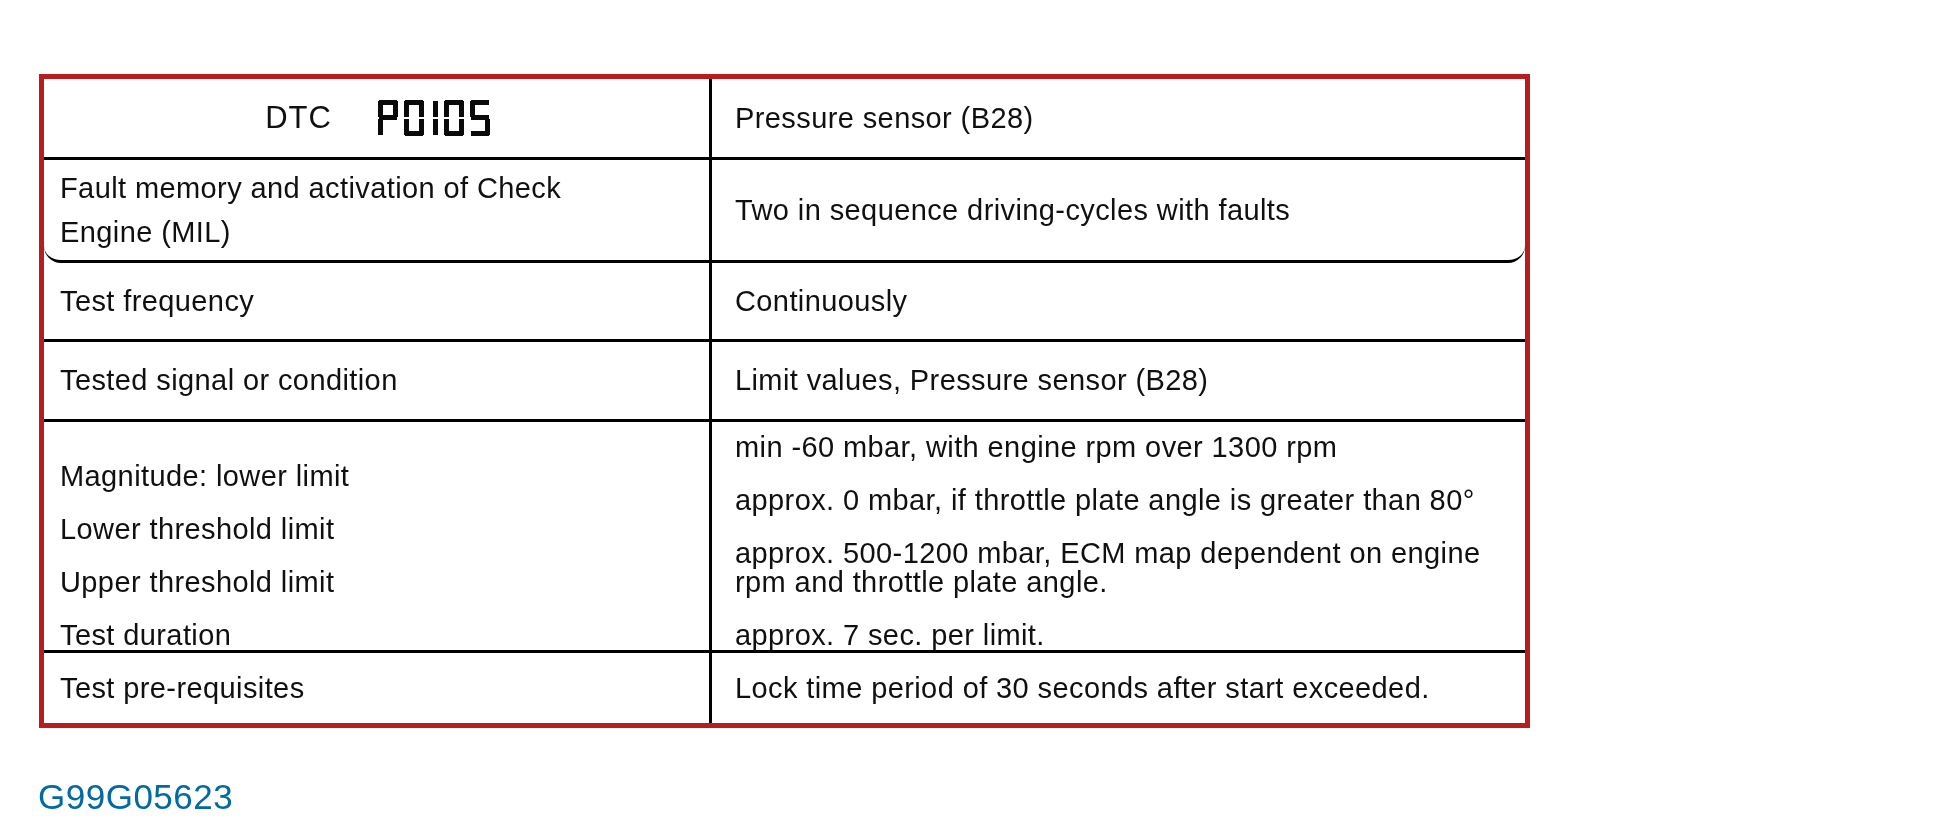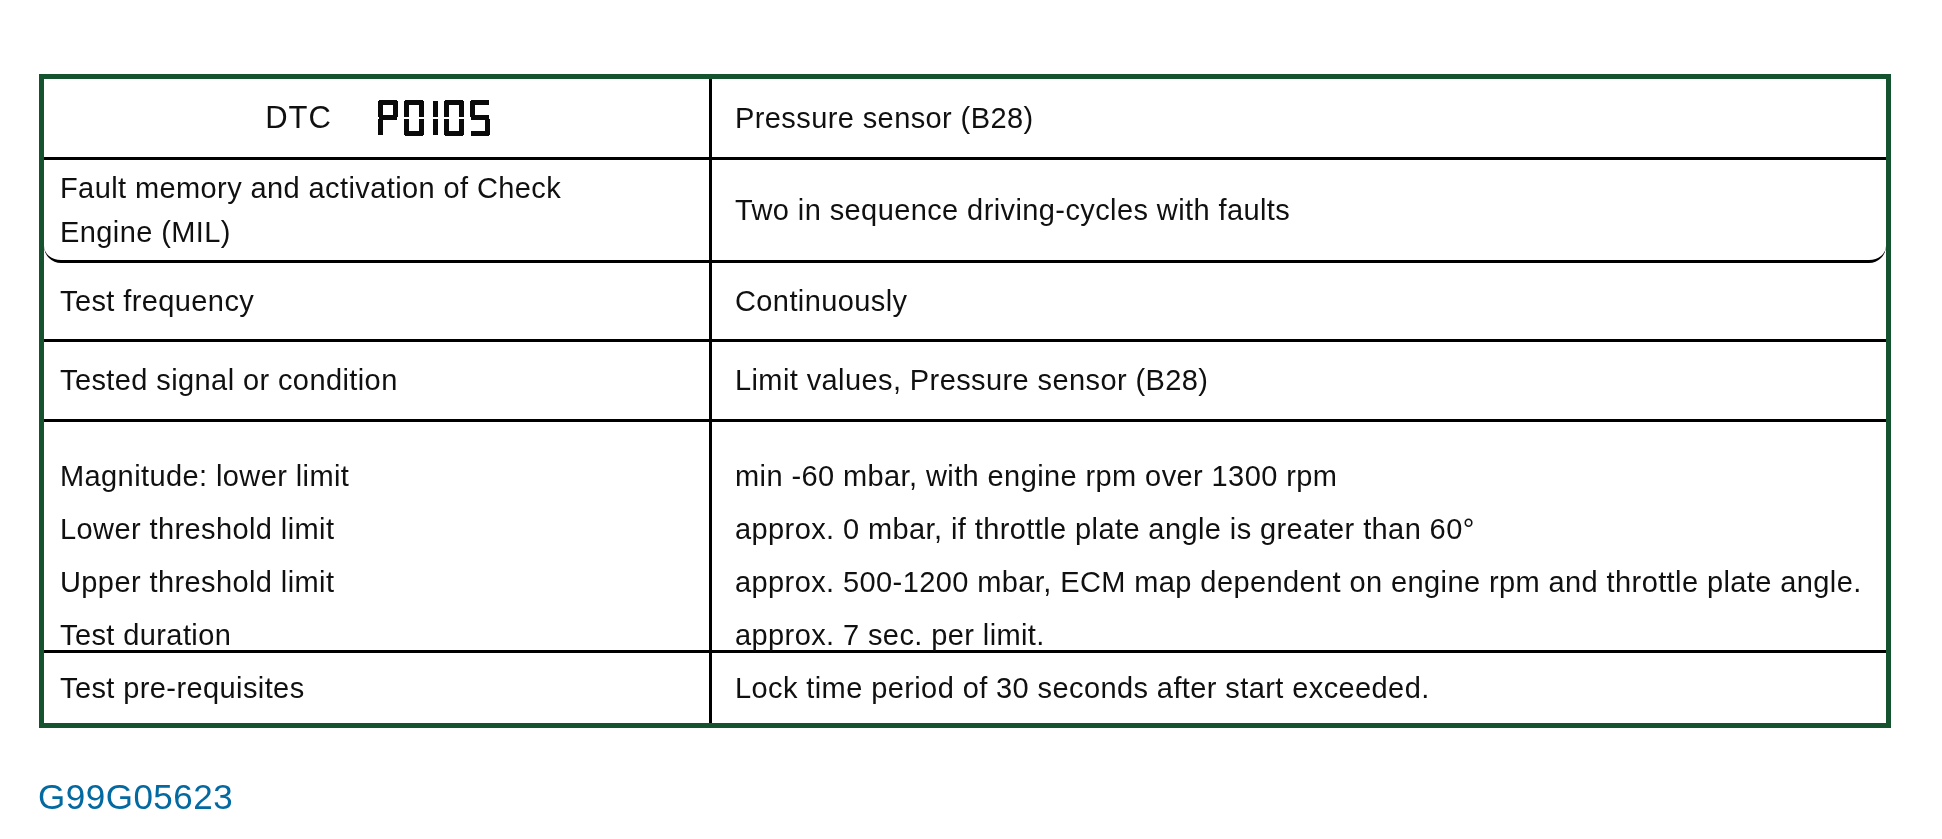--- a/index.html
+++ b/index.html
@@ -6,22 +6,22 @@
   .page{
     position:relative;
     width:1942px;height:839px;
     background:#ffffff;
     font-family:"Liberation Sans", sans-serif;
     color:#101010;
     overflow:hidden;
   }
   .dtc-table{
     position:absolute;left:39px;top:74px;
-    width:1852px;height:654px;
-    border:5px solid #14532d;
+    width:1491px;height:654px;
+    border:5px solid #b91c1c;
     box-sizing:border-box;
     display:flex;flex-direction:column;
     background:#fff;
   }
   .t-row{
     display:flex;flex-direction:row;
     border-bottom:3px solid #000;
     box-sizing:border-box;
     flex:none;
   }
@@ -156,21 +156,21 @@
 
     <div class="t-row r5">
       <div class="cell cell-l">
         <p>Magnitude: lower limit</p>
         <p>Lower threshold limit</p>
         <p>Upper threshold limit</p>
         <p>Test duration</p>
       </div>
       <div class="cell cell-r">
         <p>min -60 mbar, with engine rpm over 1300 rpm</p>
-        <p>approx. 0 mbar, if throttle plate angle is greater than 60°</p>
+        <p>approx. 0 mbar, if throttle plate angle is greater than 80°</p>
         <p>approx. 500-1200 mbar, ECM map dependent on engine rpm and throttle plate angle.</p>
         <p>approx. 7 sec. per limit.</p>
       </div>
     </div>
 
     <div class="t-row last">
       <div class="cell cell-l">
         <p>Test pre-requisites</p>
       </div>
       <div class="cell cell-r">

